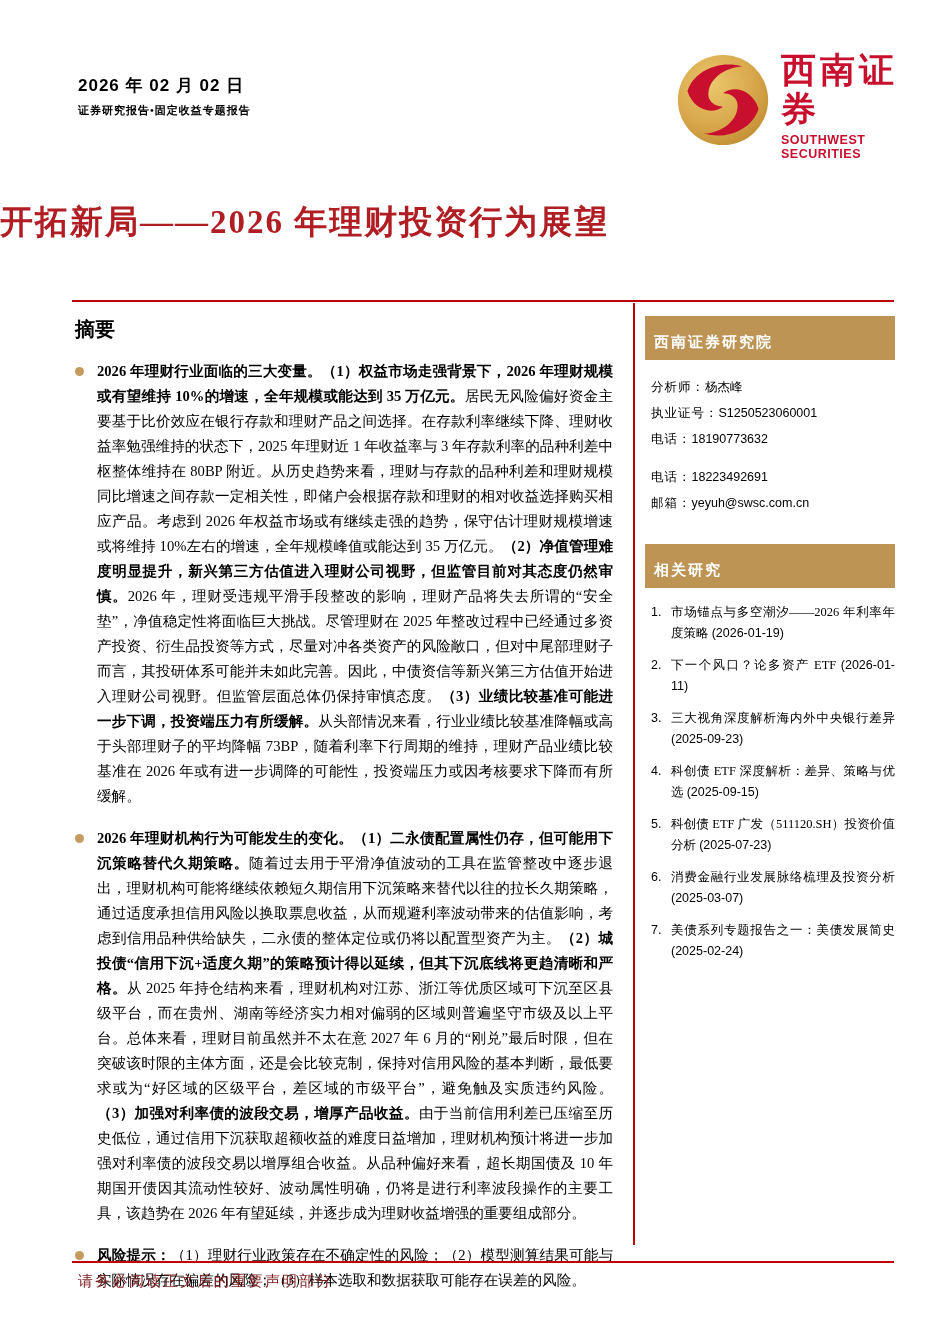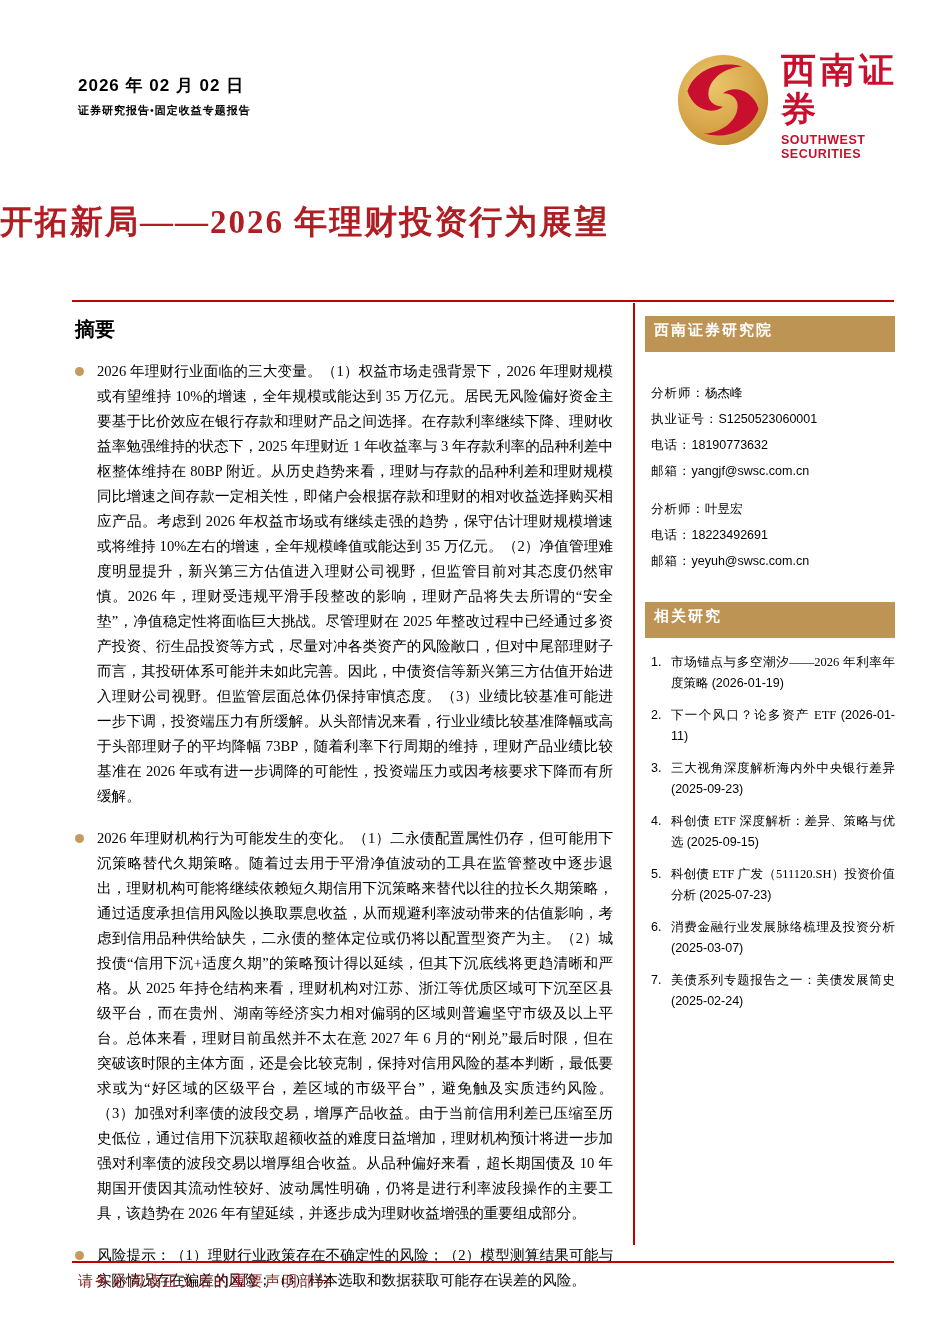--- a/index.html
+++ b/index.html
@@ -22,27 +22,27 @@
   
   .title { position:absolute; left:0; top:200px; width:100%; text-align:left;
            font-size:33px; font-weight:bold; color:#B01E24; letter-spacing:2px; }
   .rule  { position:absolute; left:72px; top:300px; width:822px; height:2px; background:#C00000; }
   
   .main { position:absolute; left:75px; top:316px; width:538px; }
   .abstract-h { font-size:20px; font-weight:bold; margin-bottom:16px; }
   .bullet { display:flex; margin-bottom:17px; }
   .dot { flex:0 0 9px; width:9px; height:9px; border-radius:50%; background:#C49A5E; margin-top:8px; margin-right:13px; }
   .btext { font-size:14.6px; line-height:25px; text-align:justify; }
-  .btext b { font-weight:normal; }
+  .btext b { font-weight:bold; }
   
   .vline { position:absolute; left:633px; top:303px; width:2px; height:942px; background:#C00000; }
   .sidebar { position:absolute; left:645px; top:316px; width:250px; }
   .side-bar-hd { background:#BE9455; color:#fff; font-weight:bold; font-size:15px;
-                 height:36px; line-height:29px; padding:0 9px; letter-spacing:2px; }
-  .contacts { padding:28px 2px 6px 6px; }
+                 height:44px; line-height:29px; padding:12px 9px; letter-spacing:2px; }
+  .contacts { padding:14px 2px 6px 6px; }
   .cgroup { margin-bottom:12px; }
   .crow { font-size:12.5px; line-height:26px; white-space:nowrap; }
   .clabel { letter-spacing:1px; }
   .cval { font-family:"Liberation Sans","DejaVu Sans",sans-serif; }
   .related-hd { margin-top:10px; }
   .related-list { list-style:none; padding:14px 0 0 6px; counter-reset:rl; }
   .related-list li { counter-increment:rl; position:relative; padding-left:20px;
                      font-size:12.5px; line-height:21px; margin-bottom:11px; text-align:justify; }
   .related-list li::before { content:counter(rl) "."; position:absolute; left:0; top:0;
                      font-family:"Liberation Sans","DejaVu Sans",sans-serif; }
@@ -104,24 +104,22 @@
 
   <div class="vline"></div>
   <div class="sidebar">
     <div class="side-bar-hd">西南证券研究院</div>
 
     <div class="contacts">
       <div class="cgroup">
         <div class="crow"><span class="clabel">分析师：</span><span class="cval">杨杰峰</span></div>
         <div class="crow"><span class="clabel">执业证号：</span><span class="cval">S1250523060001</span></div>
         <div class="crow"><span class="clabel">电话：</span><span class="cval">18190773632</span></div>
-        <div class="crow"><span class="clabel">邮箱：</span><span class="cval">yangjf@swsc.com.cn</span></div>
       </div>
       <div class="cgroup">
-        <div class="crow"><span class="clabel">分析师：</span><span class="cval">叶昱宏</span></div>
         <div class="crow"><span class="clabel">电话：</span><span class="cval">18223492691</span></div>
         <div class="crow"><span class="clabel">邮箱：</span><span class="cval">yeyuh@swsc.com.cn</span></div>
       </div>
     </div>
 
     <div class="side-bar-hd related-hd">相关研究</div>
     <ol class="related-list">
       <li><span>市场锚点与多空潮汐——2026 年利率年度策略 </span><span class="rl-date">(2026-01-19)</span></li>
       <li><span>下一个风口？论多资产 ETF </span><span class="rl-date">(2026-01-11)</span></li>
       <li><span>三大视角深度解析海内外中央银行差异 </span><span class="rl-date">(2025-09-23)</span></li>

